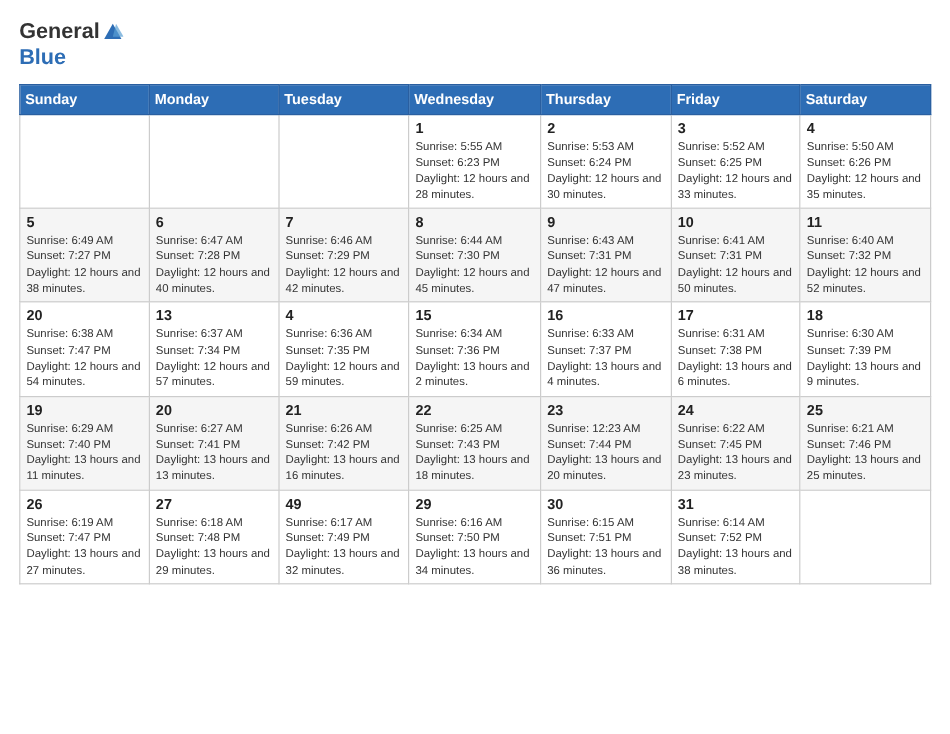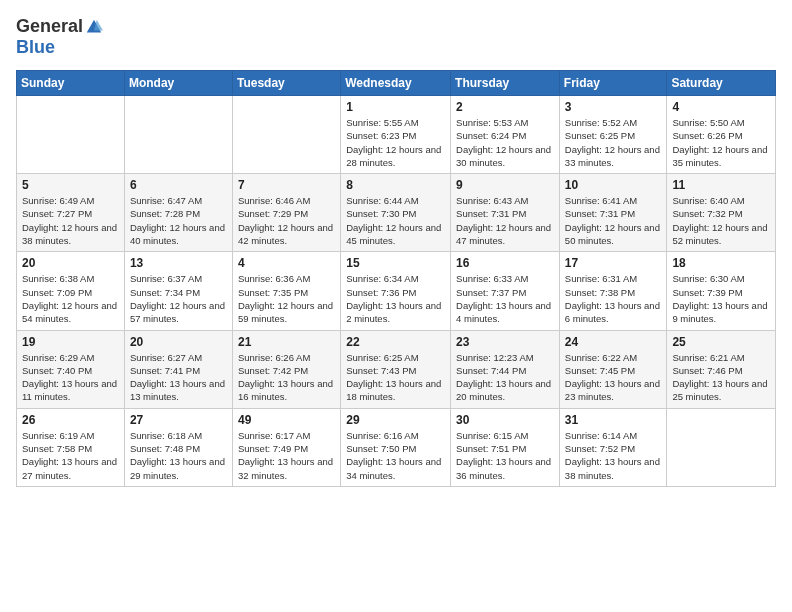--- a/index.html
+++ b/index.html
@@ -207,21 +207,21 @@
           <div class="day-info">Sunrise: 6:40 AM
 Sunset: 7:32 PM
 Daylight: 12 hours
 and 52 minutes.</div>
         </td>
       </tr>
       <tr>
         <td>
           <span class="day-num">20</span>
           <div class="day-info">Sunrise: 6:38 AM
-Sunset: 7:09 PM
+Sunset: 7:47 PM
 Daylight: 12 hours
 and 54 minutes.</div>
         </td>
         <td>
           <span class="day-num">13</span>
           <div class="day-info">Sunrise: 6:37 AM
 Sunset: 7:34 PM
 Daylight: 12 hours
 and 57 minutes.</div>
         </td>
@@ -309,21 +309,21 @@
           <div class="day-info">Sunrise: 6:21 AM
 Sunset: 7:46 PM
 Daylight: 13 hours
 and 25 minutes.</div>
         </td>
       </tr>
       <tr>
         <td>
           <span class="day-num">26</span>
           <div class="day-info">Sunrise: 6:19 AM
-Sunset: 7:58 PM
+Sunset: 7:47 PM
 Daylight: 13 hours
 and 27 minutes.</div>
         </td>
         <td>
           <span class="day-num">27</span>
           <div class="day-info">Sunrise: 6:18 AM
 Sunset: 7:48 PM
 Daylight: 13 hours
 and 29 minutes.</div>
         </td>

